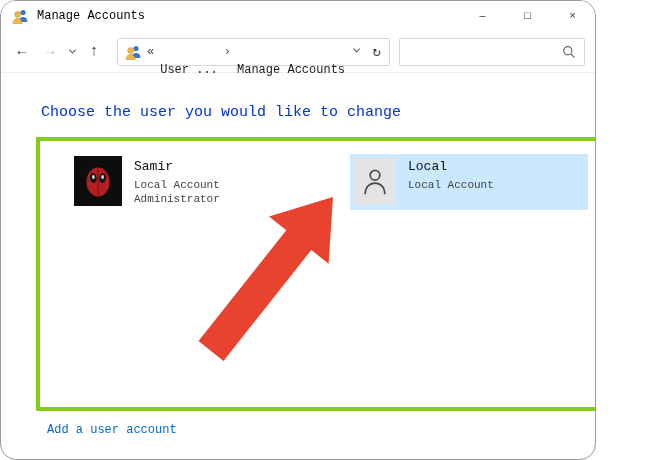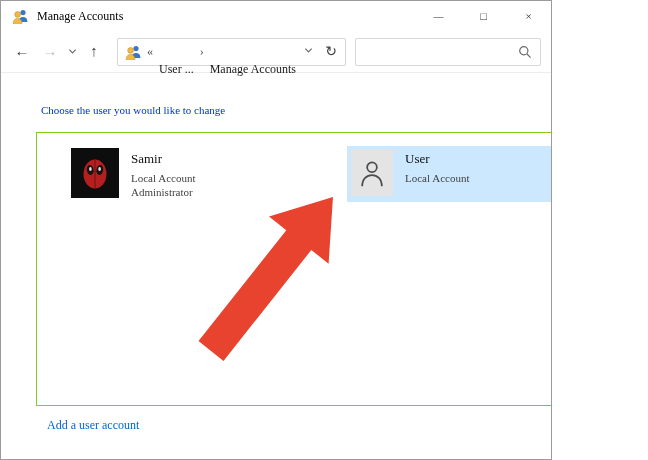--- a/index.html
+++ b/index.html
@@ -1,24 +1,24 @@
 <!DOCTYPE html>
 <html><head>
 <meta charset="utf-8">
 <style>
   html,body{margin:0;padding:0;background:#fff;}
   *{box-sizing:border-box;}
   .window{
     position:relative;
-    width:552px;height:460px;
+    width:596px;height:460px;
     border:1px solid #9b9b9b;
-    border-radius:0;
+    border-radius:16px;
     overflow:hidden;
     background:#fff;
-    font-family:Liberation Serif, serif;
+    font-family:Liberation Mono, monospace;
     color:#1a1a1a;
   }
   
   .titlebar{
     height:30px;display:flex;align-items:center;
     padding-left:11px;background:#fff;
   }
   .app-icon{width:16px;height:16px;display:inline-flex;margin-right:9px;}
   .title{font-size:12px;color:#000;}
   .win-controls{margin-left:auto;display:flex;height:30px;}
@@ -59,25 +59,25 @@
   }
   .searchbox input{
     flex:1;border:none;outline:none;background:transparent;
     font-family:inherit;font-size:12px;min-width:0;
   }
   .search-glyph{width:14px;height:14px;display:inline-flex;flex:0 0 auto;}
   
   .content{position:relative;padding-top:31px;}
   .heading{
     margin:0 0 16px 40px;
-    font-size:11px;color:#0033cc;
+    font-size:15px;color:#0033cc;
   }
   .userbox{
     margin-left:35px;width:575px;height:274px;
-    border:1px solid #84cc16;background:#fff;
+    border:4px solid #84cc16;background:#fff;
   }
   .tiles{display:flex;padding:13px 0 0 30px;gap:42px;}
   .tile{display:flex;gap:12px;width:238px;height:56px;padding:2px 4px;}
   .tile.selected{background:#cce8ff;}
   .avatar{width:48px;height:50px;display:inline-flex;align-items:center;justify-content:center;flex:0 0 auto;}
   .avatar.shady{background:#e4e4e4;width:42px;height:46px;margin-top:2px;}
   .utext{display:flex;flex-direction:column;padding-top:3px;}
   .uname{font-size:13px;color:#0f0f0f;margin-bottom:4px;}
   .uline{font-size:11px;color:#424242;line-height:14px;}
   .addlink{
@@ -182,21 +182,21 @@
         </div>
 
         <div class="tile selected">
           <span class="avatar shady">
             <svg viewBox="0 0 24 26" width="28" height="30">
               <circle cx="12" cy="8" r="4.2" fill="none" stroke="#4c4c4c" stroke-width="1.5"></circle>
               <path d="M3.5 24.5 C3.5 18 7.5 14.8 12 14.8 S20.5 18 20.5 24.5" fill="none" stroke="#4c4c4c" stroke-width="1.5"></path>
             </svg>
           </span>
           <div class="utext">
-            <div class="uname">User</div>
+            <div class="uname">Local</div>
             <div class="uline">Local Account</div>
           </div>
         </div>
 
       </div>
     </div>
 
     <a class="addlink">Add a user account</a>
   </div>
 

